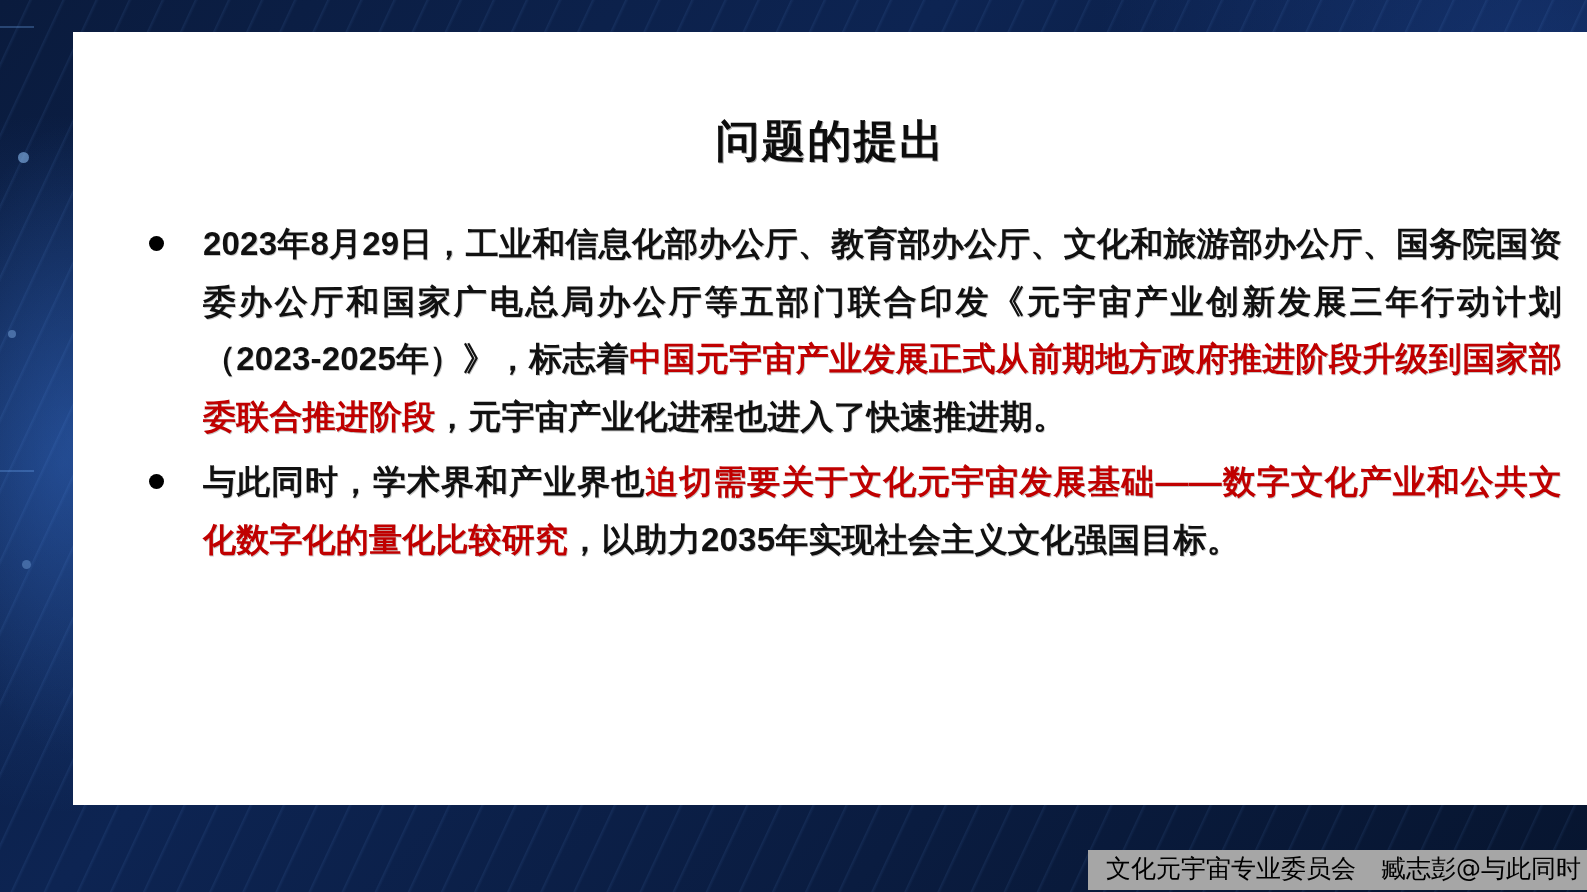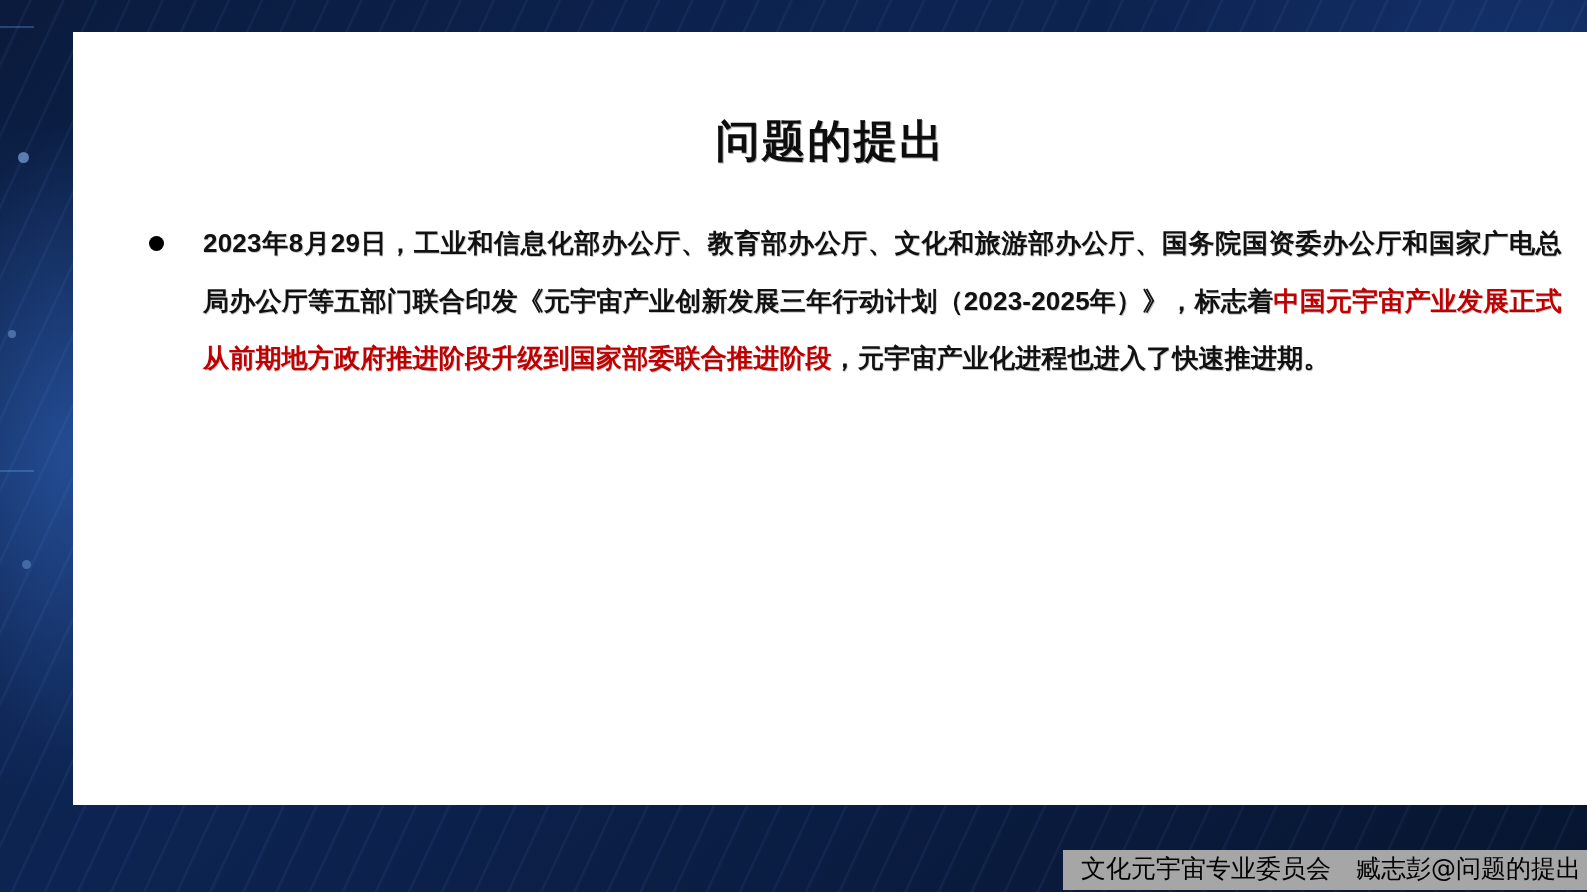--- a/index.html
+++ b/index.html
@@ -83,21 +83,21 @@
   .bullet-list {
     margin: 0;
     padding: 44px 26px 0 62px;
     list-style: none;
   }
 
   .bullet-item {
     position: relative;
     padding-left: 68px;
     margin-bottom: 8px;
-    font-size: 26px;
+    font-size: 33px;
     font-weight: bold;
     line-height: 57.5px;
     color: #111111;
     text-align: justify;
     text-justify: inter-ideograph;
     letter-spacing: 0.2px;
     text-shadow: 0.8px 0.8px 0 rgba(0,0,0,0.22);
   }
 
   .bullet-item::before {
@@ -146,19 +146,22 @@
   <span class="bg-line" style="left:1556px; top:430px;width:31px; height:2px;"></span>
 
   <div class="content-card">
 
     <h1 class="slide-title">问题的提出</h1>
 
     <ul class="bullet-list">
       <li class="bullet-item">
         <span class="txt-black">2023年8月29日，工业和信息化部办公厅、教育部办公厅、文化和旅游部办公厅、国务院国资委办公厅和国家广电总局办公厅等五部门联合印发《元宇宙产业创新发展三年行动计划（2023-2025年）》，标志着</span><span class="txt-red">中国元宇宙产业发展正式从前期地方政府推进阶段升级到国家部委联合推进阶段</span><span class="txt-black">，元宇宙产业化进程也进入了快速推进期。</span>
       </li>
+      <li class="bullet-item">
+        <span class="txt-black">与此同时，学术界和产业界也</span><span class="txt-red">迫切需要关于文化元宇宙发展基础——数字文化产业和公共文化数字化的量化比较研究</span><span class="txt-black">，以助力2035年实现社会主义文化强国目标。</span>
+      </li>
     </ul>
 
   </div>
 
-  <div class="footer-bar">文化元宇宙专业委员会　臧志彭@问题的提出</div>
+  <div class="footer-bar">文化元宇宙专业委员会　臧志彭@与此同时</div>
 
 </div>
 
 </body></html>

